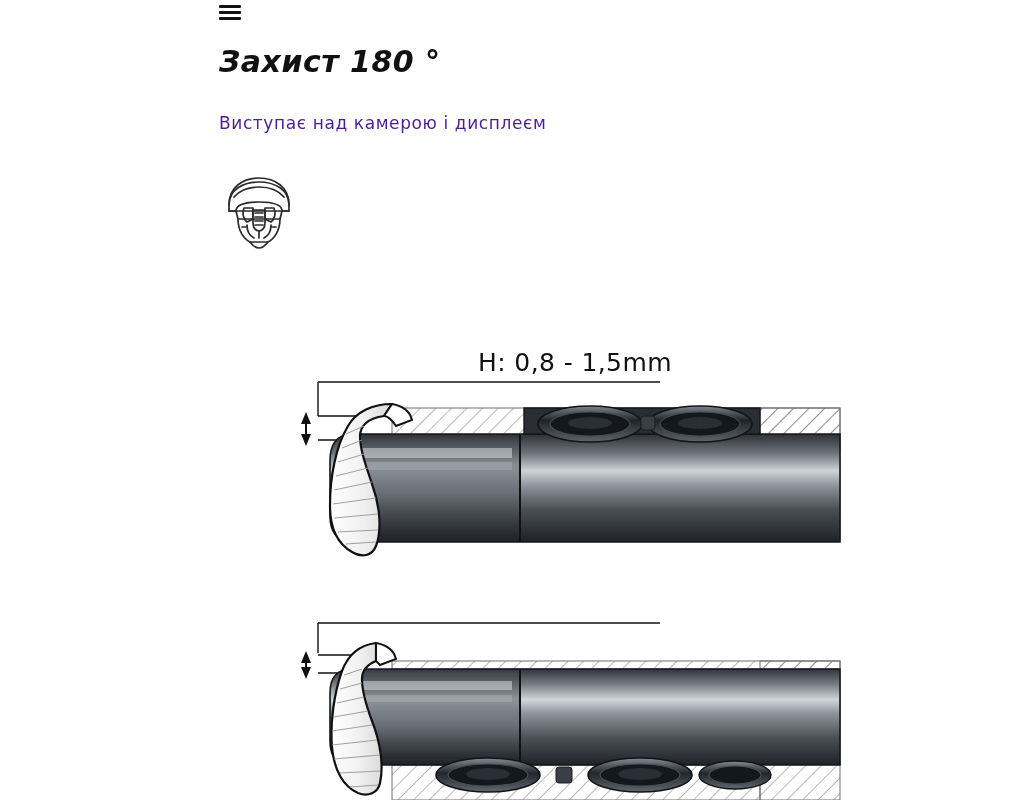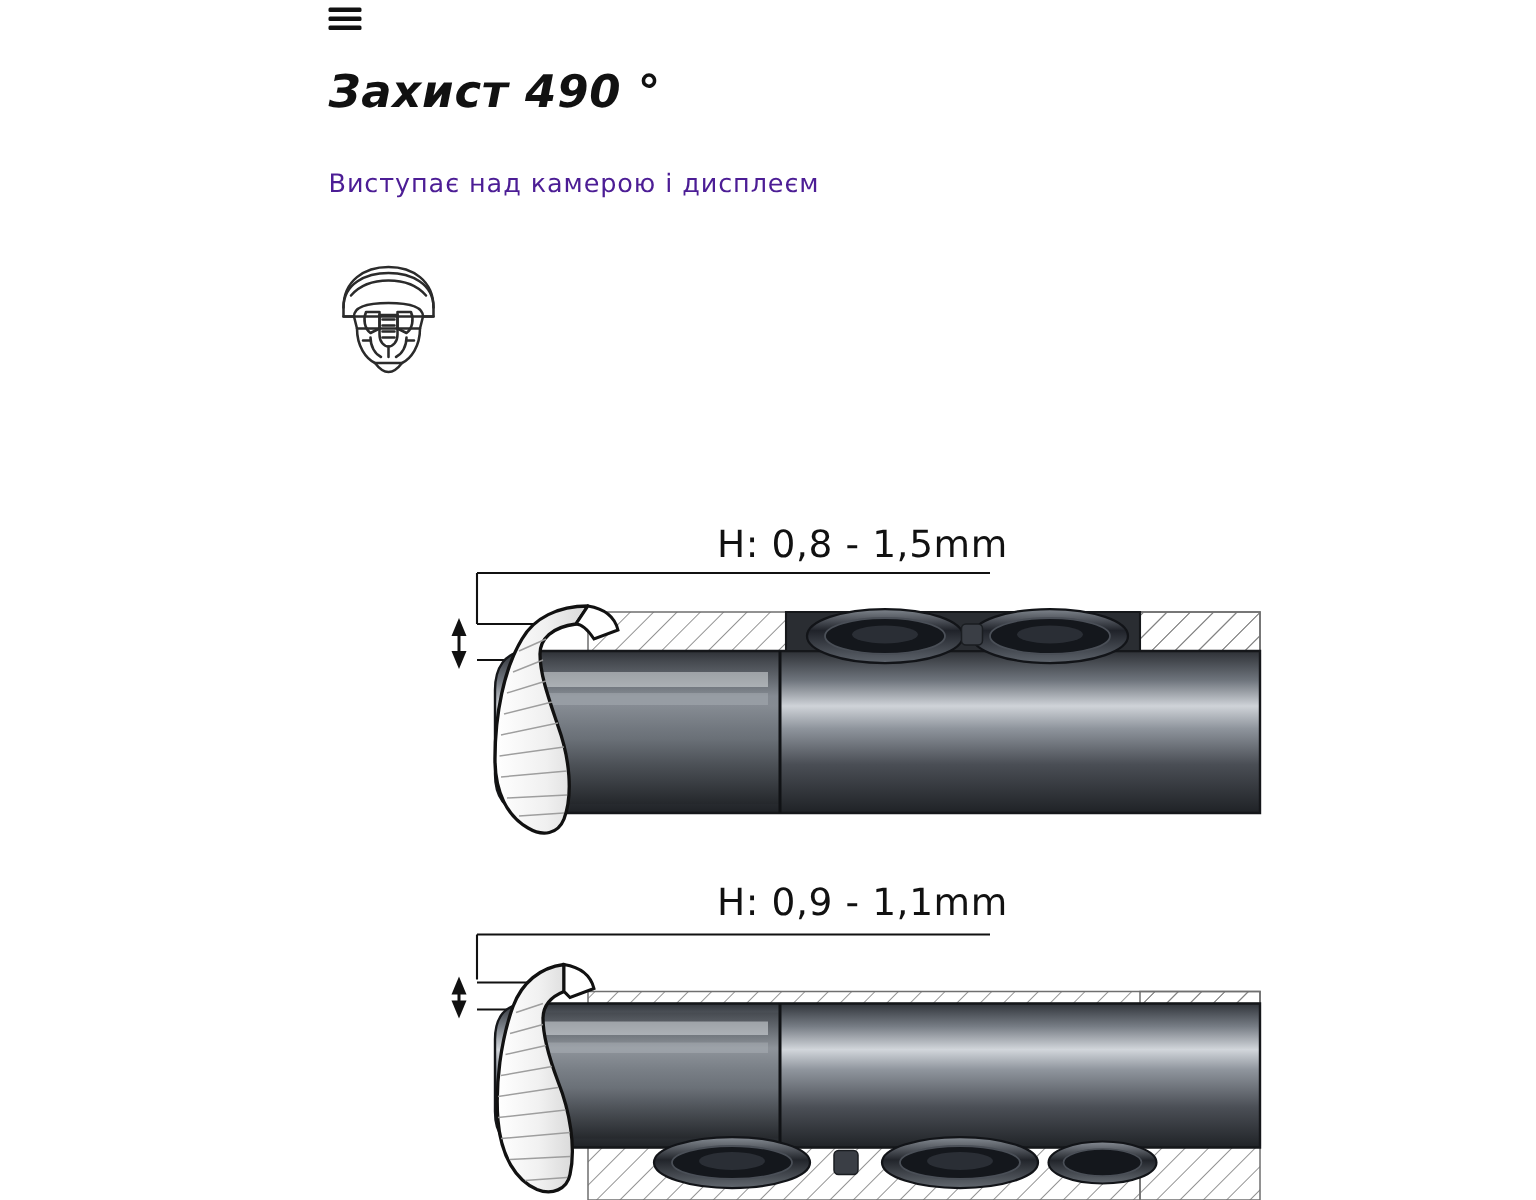--- a/index.html
+++ b/index.html
@@ -93,21 +93,21 @@
 </style>
 </head>
 <body>
 
 <div class="hamburger-icon">
   <span></span>
   <span></span>
   <span></span>
 </div>
 
-<div class="headline">Захист 490 °</div>
+<div class="headline">Захист 180 °</div>
 <div class="subheadline">Виступає над камерою і дисплеєм</div>
 
 <svg class="helmet-icon" viewBox="0 0 86 78">
   <g fill="none" stroke="#2b2b2b" stroke-width="1.7" stroke-linejoin="round" stroke-linecap="round">
     <path d="M13 30 C13 12, 27 3, 43 3 C59 3, 73 12, 73 30 L73 36 L13 36 Z"></path>
     <path d="M13 30 C13 14, 28 7, 43 7 C58 7, 73 14, 73 30"></path>
     <path d="M18 22 C24 15, 33 12, 43 12 C53 12, 62 15, 68 22"></path>
     <path d="M13 36 L20 36 L22 44 L64 44 L66 36 L73 36"></path>
     <path d="M20 36 C20 30, 28 27, 43 27 C58 27, 66 30, 66 36"></path>
     <path d="M22 44 C22 56, 28 64, 34 67 L52 67 C58 64, 64 56, 64 44"></path>
@@ -205,21 +205,20 @@
       <line x1="333" y1="174" x2="376" y2="168"></line>
       <line x1="334" y1="188" x2="378" y2="184"></line>
       <line x1="338" y1="202" x2="378" y2="200"></line>
       <line x1="346" y1="214" x2="376" y2="212"></line>
     </g>
     <path d="M392 74 C404 76, 410 82, 412 90 L396 96 C392 90, 388 86, 384 86 Z" fill="#ffffff" stroke="#111" stroke-width="2"></path>
   </svg>
 </div>
 
 <div class="figure figure-bottom">
-  <div class="dim-label dim-label-bottom">H: 0,9 - 1,1mm</div>
 
   <svg width="1024" height="225" viewBox="0 0 1024 225">
     <defs>
       <pattern id="hatchBot" width="11" height="11" patternUnits="userSpaceOnUse" patternTransform="rotate(45)">
         <line x1="0" y1="0" x2="0" y2="11" stroke="#7d7d7d" stroke-width="1.1"></line>
       </pattern>
       <linearGradient id="bodyGradBot" x1="0" y1="0" x2="0" y2="1">
         <stop offset="0%" stop-color="#30343a"></stop>
         <stop offset="16%" stop-color="#777d85"></stop>
         <stop offset="32%" stop-color="#d2d6db"></stop>

